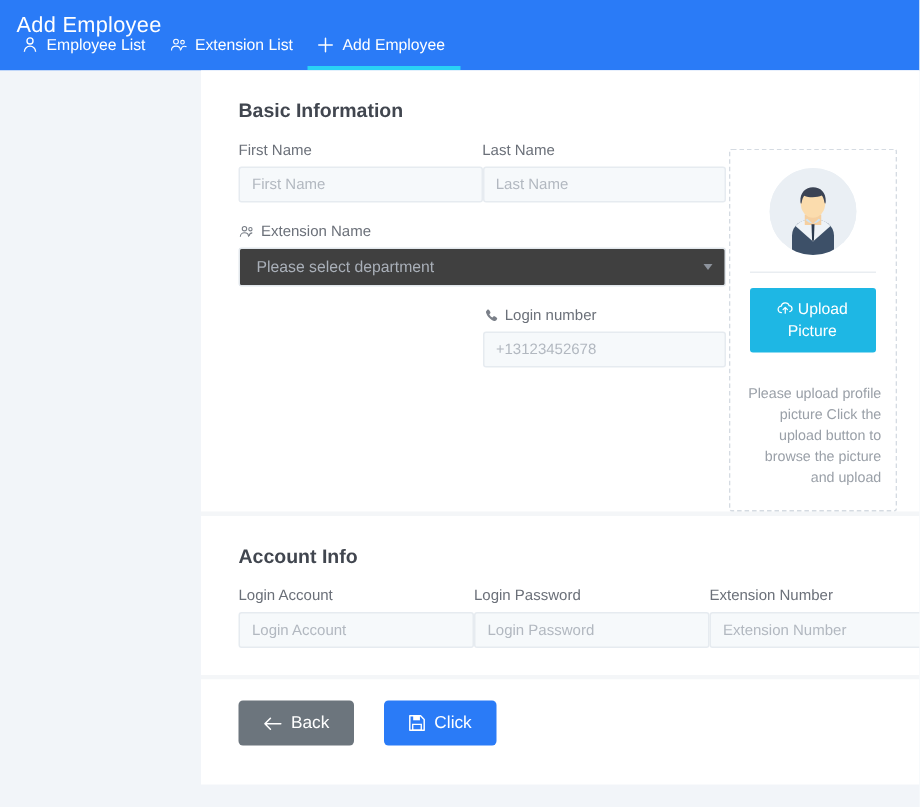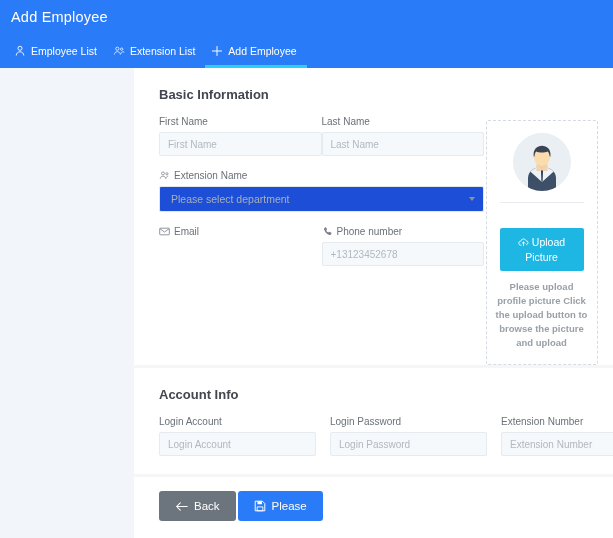--- a/index.html
+++ b/index.html
@@ -8,21 +8,21 @@
     width: 613px;
     height: 538px;
     overflow: hidden;
     background: #f2f5f9;
     font-family: "Liberation Sans", sans-serif;
   }
 
   
   .app-header {
     background: #2a7bf7;
-    height: 68px;
+    height: 47px;
     position: relative;
     overflow: hidden;
   }
   .app-title {
     color: #ffffff;
     font-size: 14.5px;
     padding: 9px 0 0 11px;
     letter-spacing: .2px;
     font-weight: 400;
   }
@@ -125,21 +125,21 @@
     padding: 0 8px;
     font-size: 10px;
     color: #3b3f47;
     font-family: "Liberation Sans", sans-serif;
   }
   .finput::placeholder { color: #b2b8c0; }
 
   .fselect {
     width: 100%;
     height: 26px;
-    background: #1d4ed8;
+    background: #404040;
     border: 1px solid #e2e7ec;
     border-radius: 2px;
     padding: 0 20px 0 11px;
     font-size: 10.5px;
     color: #a9afb8;
     display: flex;
     align-items: center;
     position: relative;
     cursor: pointer;
   }
@@ -191,44 +191,42 @@
     background: #1eb7e4;
     color: #ffffff;
     border: none;
     border-radius: 2px;
     font-size: 10.5px;
     line-height: 14px;
     padding: 7px 4px;
     text-align: center;
     cursor: pointer;
     font-family: "Liberation Sans", sans-serif;
-    margin-top: 15px;
   }
   .upload-btn .u-ico {
     display: inline-block;
     vertical-align: -1px;
     margin-right: 3px;
   }
   .upload-hint {
-    margin-top: 9px;
+    margin-top: 21px;
     font-size: 9.5px;
     line-height: 14px;
     color: #9aa0a8;
-    text-align: center;
+    text-align: right;
     width: 92px;
-    font-weight: bold;
   }
 
   
   .account-body { padding: 0 0 18px 11px; }
-  .acct-row { display: flex; gap: 14px; }
+  .acct-row { display: flex; }
   .acct-col { width: 157px; flex: none; }
 
   
-  .footer { padding: 14px 0 0 11px; display: flex; gap: 2px; }
+  .footer { padding: 14px 0 0 11px; display: flex; gap: 20px; }
   .btn {
     height: 30px;
     border: none;
     border-radius: 3px;
     font-size: 11.5px;
     color: #ffffff;
     padding: 0 16px;
     display: inline-flex;
     align-items: center;
     gap: 6px;
@@ -317,38 +315,29 @@
               </div>
               <div class="fselect">
                 <span>Please select department</span>
                 <span class="caret"></span>
               </div>
             </div>
           </div>
 
           <div class="row">
             <div class="fgroup">
-              <div class="flabel">
-                <span class="lbl-ico">
-                  <svg width="11" height="9" viewBox="0 0 16 12">
-                      <rect x="1" y="1.2" width="14" height="9.6" rx="1" fill="none" stroke="#7b8089" stroke-width="1.2"></rect>
-                      <path d="M1.4 2 8 6.8 14.6 2" fill="none" stroke="#7b8089" stroke-width="1.2"></path>
-                    </svg>
-                </span>
-                <span>Email</span>
-              </div>
             </div>
             <div class="fgroup">
               <div class="flabel">
                 <span class="lbl-ico">
                   <svg width="11" height="11" viewBox="0 0 16 16">
                       <path d="M4.2 2.2c.7-.5 1.5-.3 1.9.4l1 1.7c.3.6.2 1.2-.3 1.6l-.7.6c.6 1.4 1.7 2.5 3.1 3.1l.6-.7c.4-.5 1-.6 1.6-.3l1.7 1c.7.4.9 1.2.4 1.9l-.6.8c-.5.7-1.4 1-2.2.7C7.4 11.9 4.1 8.6 3 5 2.7 4.2 3 3.3 3.7 2.8z" fill="#7b8089"></path>
                     </svg>
                 </span>
-                <span>Phone number</span>
+                <span>Login number</span>
               </div>
               <input class="finput" type="text" placeholder="+13123452678" style="">
             </div>
           </div>
 
         </div>
 
         <div class="upload-col">
           <div class="upload-box">
             <div class="avatar">
@@ -414,19 +403,19 @@
           <span>Back</span>
         </button>
         <button class="btn btn-submit">
           <span>
             <svg width="12" height="12" viewBox="0 0 16 16">
                 <path d="M1.6 1.6h9.6L14.4 4.8v9.6H1.6z" fill="none" stroke="#fff" stroke-width="1.3" stroke-linejoin="round"></path>
                 <path d="M4.6 1.6h6v4h-6z" fill="#fff"></path>
                 <path d="M4.2 9.2h7.6v5.2H4.2z" fill="none" stroke="#fff" stroke-width="1.2"></path>
               </svg>
           </span>
-          <span>Please</span>
+          <span>Click</span>
         </button>
       </div>
     </div>
 
   </div>
 </div>
 
 </body></html>

